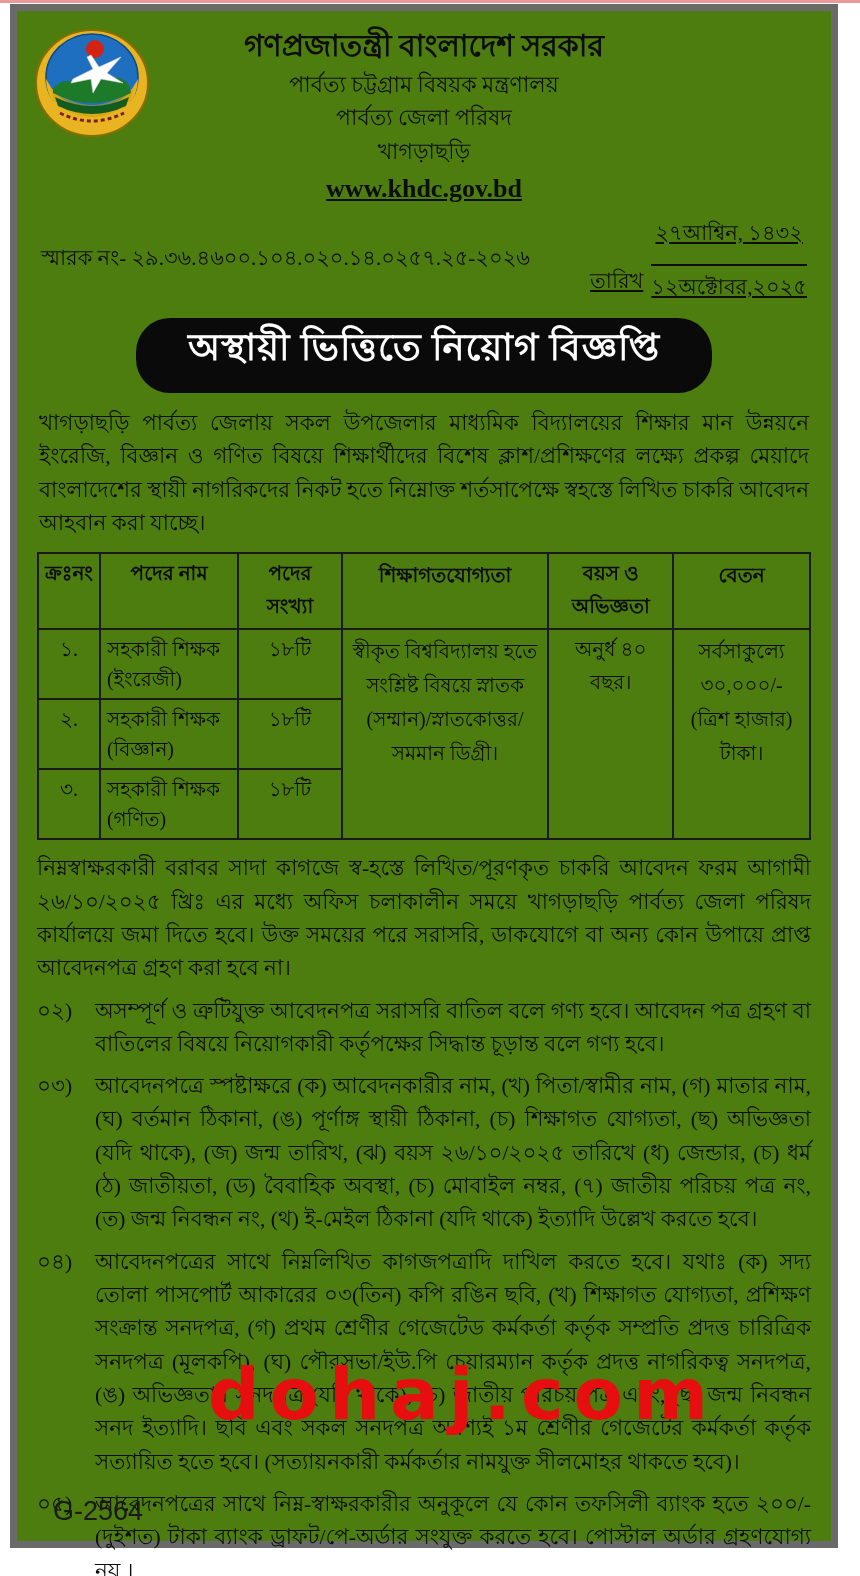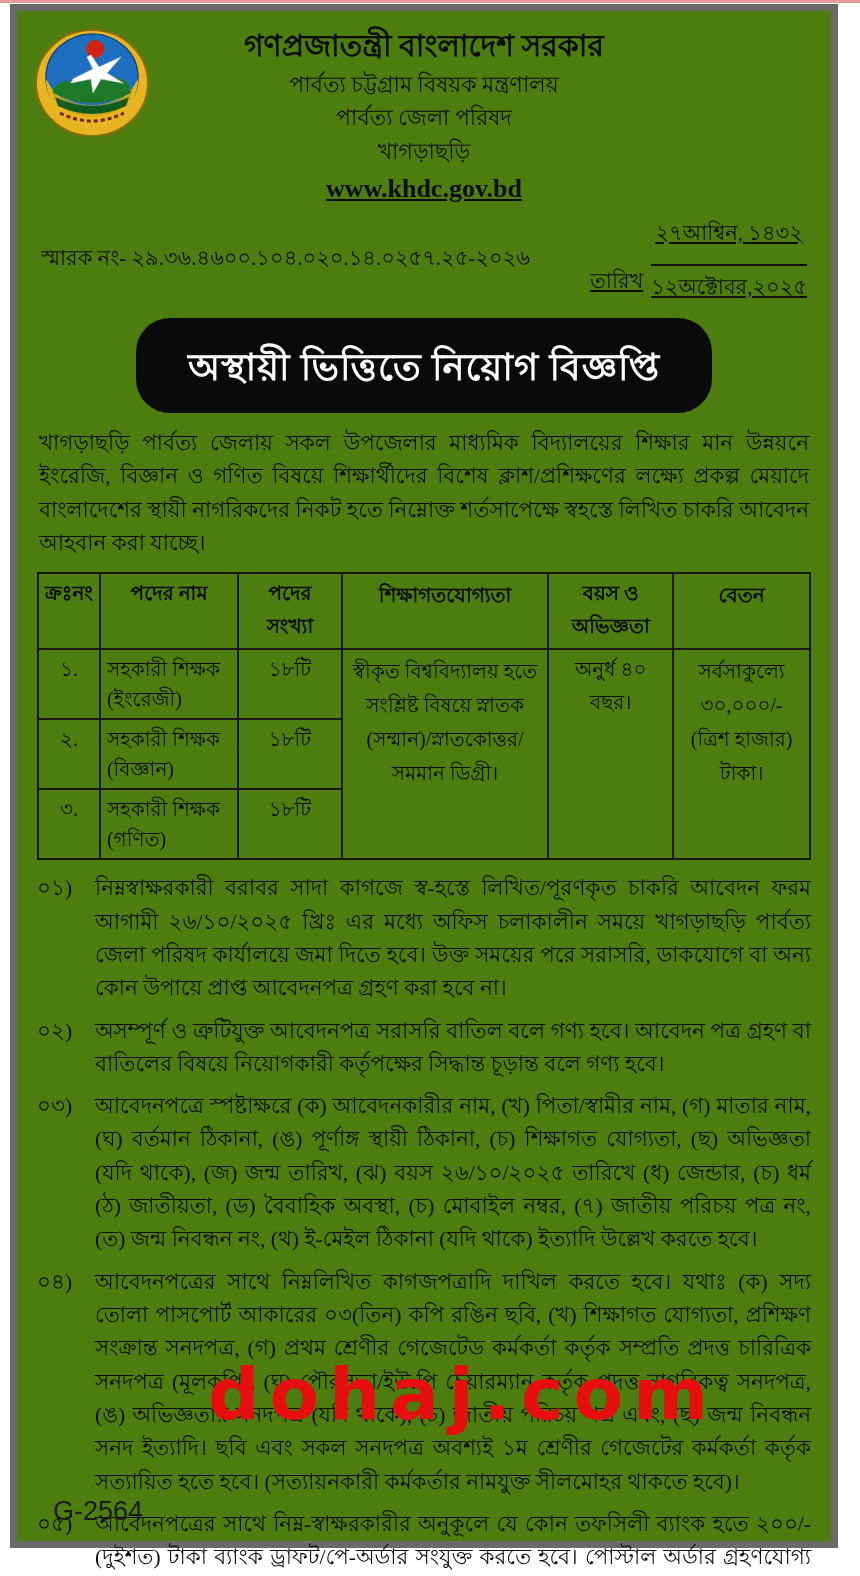--- a/index.html
+++ b/index.html
@@ -26,21 +26,21 @@
   .memo-row{display:flex;justify-content:space-between;align-items:center;margin-top:14px;font-size:21px;}
   .memo-no{padding-left:4px;}
   .date-block{display:flex;align-items:flex-end;gap:8px;padding-right:4px;text-decoration:underline;}
   .date-frac{display:inline-block;text-align:center;line-height:1.25;}
   .date-top{border-bottom:2px solid #0d0d0d;padding:0 4px 18px 4px;}
   .date-bottom{padding-top:8px;}
 
   
   .title-pill{
     margin:18px auto 14px auto;display:table;background:#0a0a0a;color:#ffffff;
-    font-size:37px;font-weight:bold;padding:20px 52px 12px 52px;border-radius:34px;
+    font-size:37px;font-weight:bold;padding:0 52px 12px 52px;border-radius:34px;
     letter-spacing:1px;
   }
 
   
   .intro{font-size:21.5px;line-height:1.55;text-align:justify;margin:4px 2px 12px 2px;}
 
   
   table.post-table{width:100%;border-collapse:collapse;font-size:20px;}
   table.post-table th,table.post-table td{border:2px solid #1a1a1a;padding:4px 6px;}
   table.post-table th{font-weight:bold;text-align:center;}
@@ -141,21 +141,20 @@
       <tr>
         <td class="col-serial">৩.</td>
         <td class="col-post">সহকারী শিক্ষক (গণিত)</td>
         <td class="col-count">১৮টি</td>
       </tr>
     </tbody>
       </table>
 
     <div class="conditions">
       <div class="cond-item">
-        <span class="cond-num">০১)</span>
         <span class="cond-text">নিম্নস্বাক্ষরকারী বরাবর সাদা কাগজে স্ব-হস্তে লিখিত/পূরণকৃত চাকরি আবেদন ফরম আগামী ২৬/১০/২০২৫ খ্রিঃ এর মধ্যে অফিস চলাকালীন সময়ে খাগড়াছড়ি পার্বত্য জেলা পরিষদ কার্যালয়ে জমা দিতে হবে। উক্ত সময়ের পরে সরাসরি, ডাকযোগে বা অন্য কোন উপায়ে প্রাপ্ত আবেদনপত্র গ্রহণ করা হবে না।</span>
       </div>
       <div class="cond-item">
         <span class="cond-num">০২)</span>
         <span class="cond-text">অসম্পূর্ণ ও ত্রুটিযুক্ত আবেদনপত্র সরাসরি বাতিল বলে গণ্য হবে। আবেদন পত্র গ্রহণ বা বাতিলের বিষয়ে নিয়োগকারী কর্তৃপক্ষের সিদ্ধান্ত চূড়ান্ত বলে গণ্য হবে।</span>
       </div>
       <div class="cond-item">
         <span class="cond-num">০৩)</span>
         <span class="cond-text">আবেদনপত্রে স্পষ্টাক্ষরে (ক) আবেদনকারীর নাম, (খ) পিতা/স্বামীর নাম, (গ) মাতার নাম, (ঘ) বর্তমান ঠিকানা, (ঙ) পূর্ণাঙ্গ স্থায়ী ঠিকানা, (চ) শিক্ষাগত যোগ্যতা, (ছ) অভিজ্ঞতা (যদি থাকে), (জ) জন্ম তারিখ, (ঝ) বয়স ২৬/১০/২০২৫ তারিখে (ধ) জেন্ডার, (চ) ধর্ম (ঠ) জাতীয়তা, (ড) বৈবাহিক অবস্থা, (চ) মোবাইল নম্বর, (৭) জাতীয় পরিচয় পত্র নং, (ত) জন্ম নিবন্ধন নং, (থ) ই-মেইল ঠিকানা (যদি থাকে) ইত্যাদি উল্লেখ করতে হবে।</span>
       </div>

